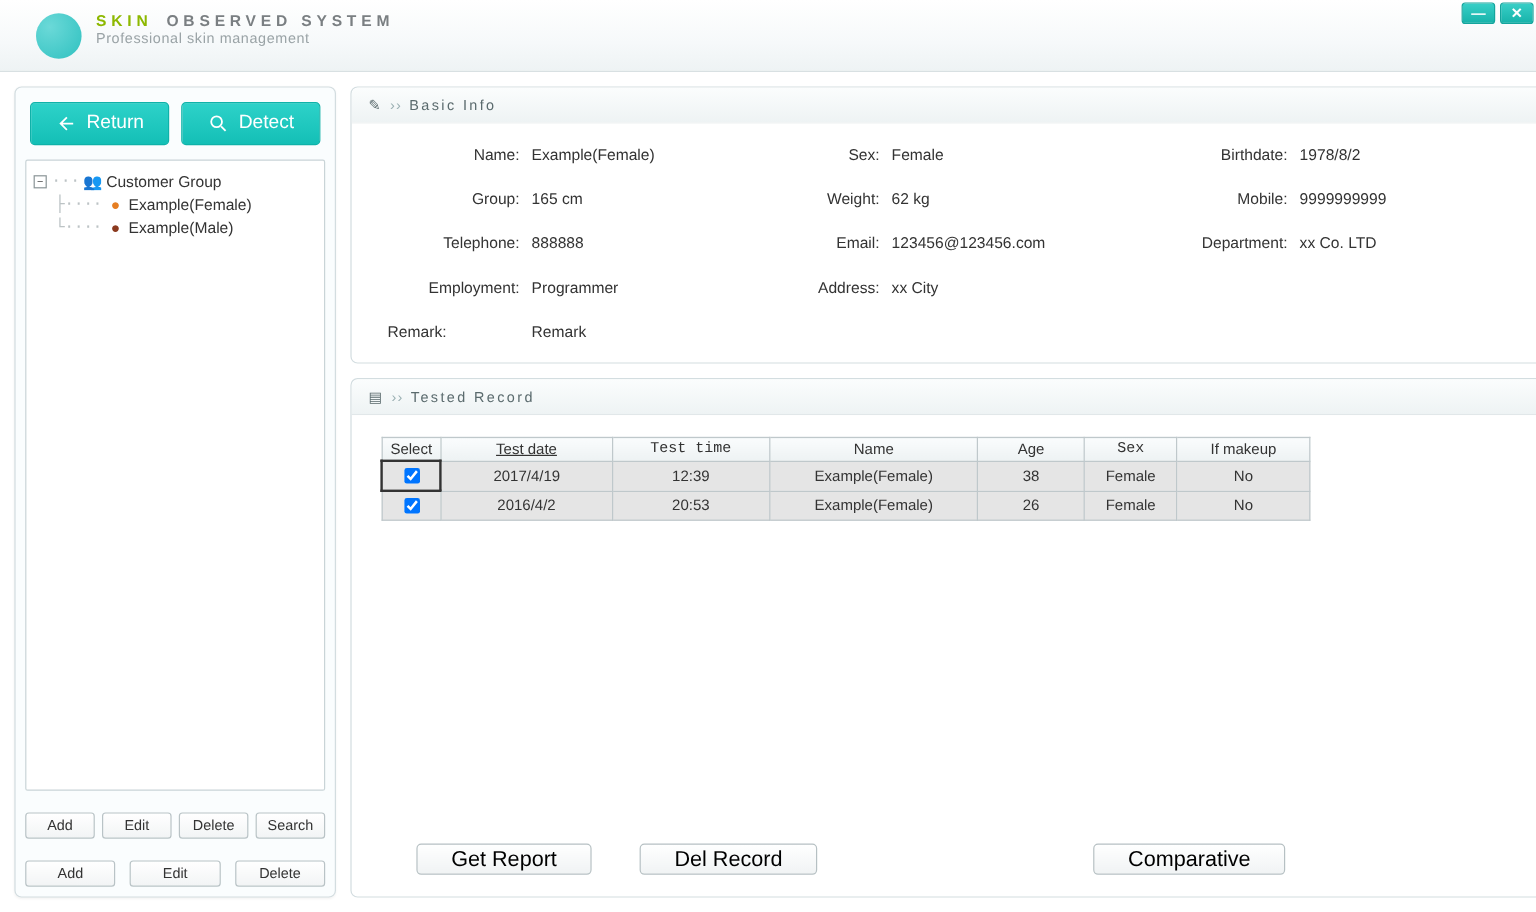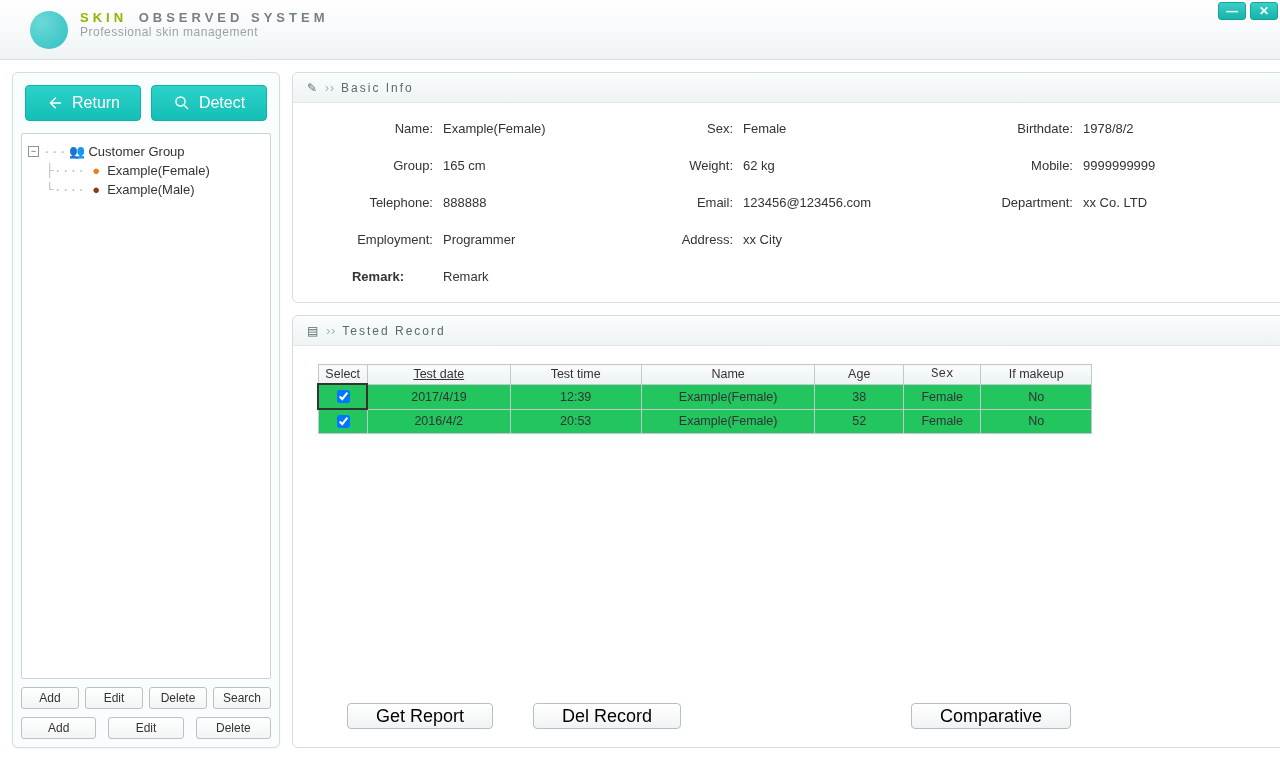--- a/index.html
+++ b/index.html
@@ -67,21 +67,21 @@
   }
   .tree-row { display:flex; align-items:center; gap:4px; padding:2px 0; white-space:nowrap; }
   .tree-row .dotline { color:#bcc3c5; font-family:monospace; }
   .tree-toggle { width:11px; height:11px; border:1px solid #8a9497;
     display:inline-flex; align-items:center; justify-content:center; font-size:9px; line-height:1;
     background:#fff; color:#4a4a4a; }
   .group-icon, .person-icon { width:14px; display:inline-flex; justify-content:center; }
   .group-icon { color:#e67e22; }
   .person-icon.f { color:#e67e22; }
   .person-icon.m { color:#8b3a1f; }
-  .btn-row { display:flex; gap:6px; margin-top:8px;justify-content:flex-end; }
+  .btn-row { display:flex; gap:6px; margin-top:18px;justify-content:flex-end; }
   .btn-row.second { gap:12px; }
   .std-btn {
     height:22px; background:linear-gradient(#ffffff,#f2f4f5);
     border:1px solid #b9c3c6; border-radius:3px; cursor:pointer;
     font-size:12px; display:flex; align-items:center; justify-content:center;
   }
   .btn-row .std-btn { flex:1; }
   .btn-row.second .std-btn { flex:1; }
   
   .right { flex:1; display:flex; flex-direction:column; padding:0; background:transparent; border:none; }
@@ -106,33 +106,33 @@
     row-gap: 22px;
     align-items:center;
   }
   .info-grid .lab { text-align:right; color:#333; padding-right:10px; }
   .info-grid .val { color:#333; }
   .info-row-short {
     display:grid;
     grid-template-columns: 120px 200px;
     margin-top:22px;
   }
-  .info-row-short .lab { text-align:center; padding-right:10px;font-weight:bold; }
+  .info-row-short .lab { text-align:left; padding-right:10px; }
   
   .record-card { flex:1; display:flex; flex-direction:column; }
   .record-body { flex:1; padding:18px 24px 12px; display:flex; flex-direction:column; }
   table.records {
     border-collapse:collapse; width:775px; font-size:12.5px;
   }
   table.records th, table.records td {
     border:1px solid #bfc8cb; padding:2px 4px; text-align:center; height:18px;
-    background:#22c55e;
+    background:#e5e5e5;
   }
   table.records th { background:linear-gradient(#fafcfd,#edf2f3); font-weight:400; }
-  .col-select{width:50px;} .col-date{width:150px;text-decoration:underline;} .col-time{width:140px;}
+  .col-select{width:50px;} .col-date{width:150px;text-decoration:underline;} .col-time{width:140px;font-family:Liberation Mono, monospace;}
   .col-name{width:180px;} .col-age{width:94px;} .col-sex{width:80px;font-family:Liberation Mono, monospace;} .col-makeup{width:116px;}
   .sel-cell { border:2px solid #333 !important; }
   .record-btns { display:flex; gap:40px; margin-top:auto; padding:10px 0 6px 30px; }
   .rec-btn {
     height:26px; padding:0 28px; background:linear-gradient(#ffffff,#f0f3f4);
     border:1px solid #b6c0c3; border-radius:4px; cursor:pointer; font-size:18px;
   }
   .rec-btn.comp { margin-left:190px; }
 </style>
 </head>
@@ -278,21 +278,21 @@
                 <td>Example(Female)</td>
                 <td>38</td>
                 <td>Female</td>
                 <td>No</td>
               </tr>
               <tr>
                 <td><input type="checkbox" checked="" style=""></td>
                 <td>2016/4/2</td>
                 <td>20:53</td>
                 <td>Example(Female)</td>
-                <td>52</td>
+                <td>26</td>
                 <td>Female</td>
                 <td>No</td>
               </tr>
             </tbody>
         </table>
 
         <div class="record-btns">
           <button class="rec-btn">Get Report</button>
           <button class="rec-btn">Del Record</button>
           <button class="rec-btn comp">Comparative</button>

